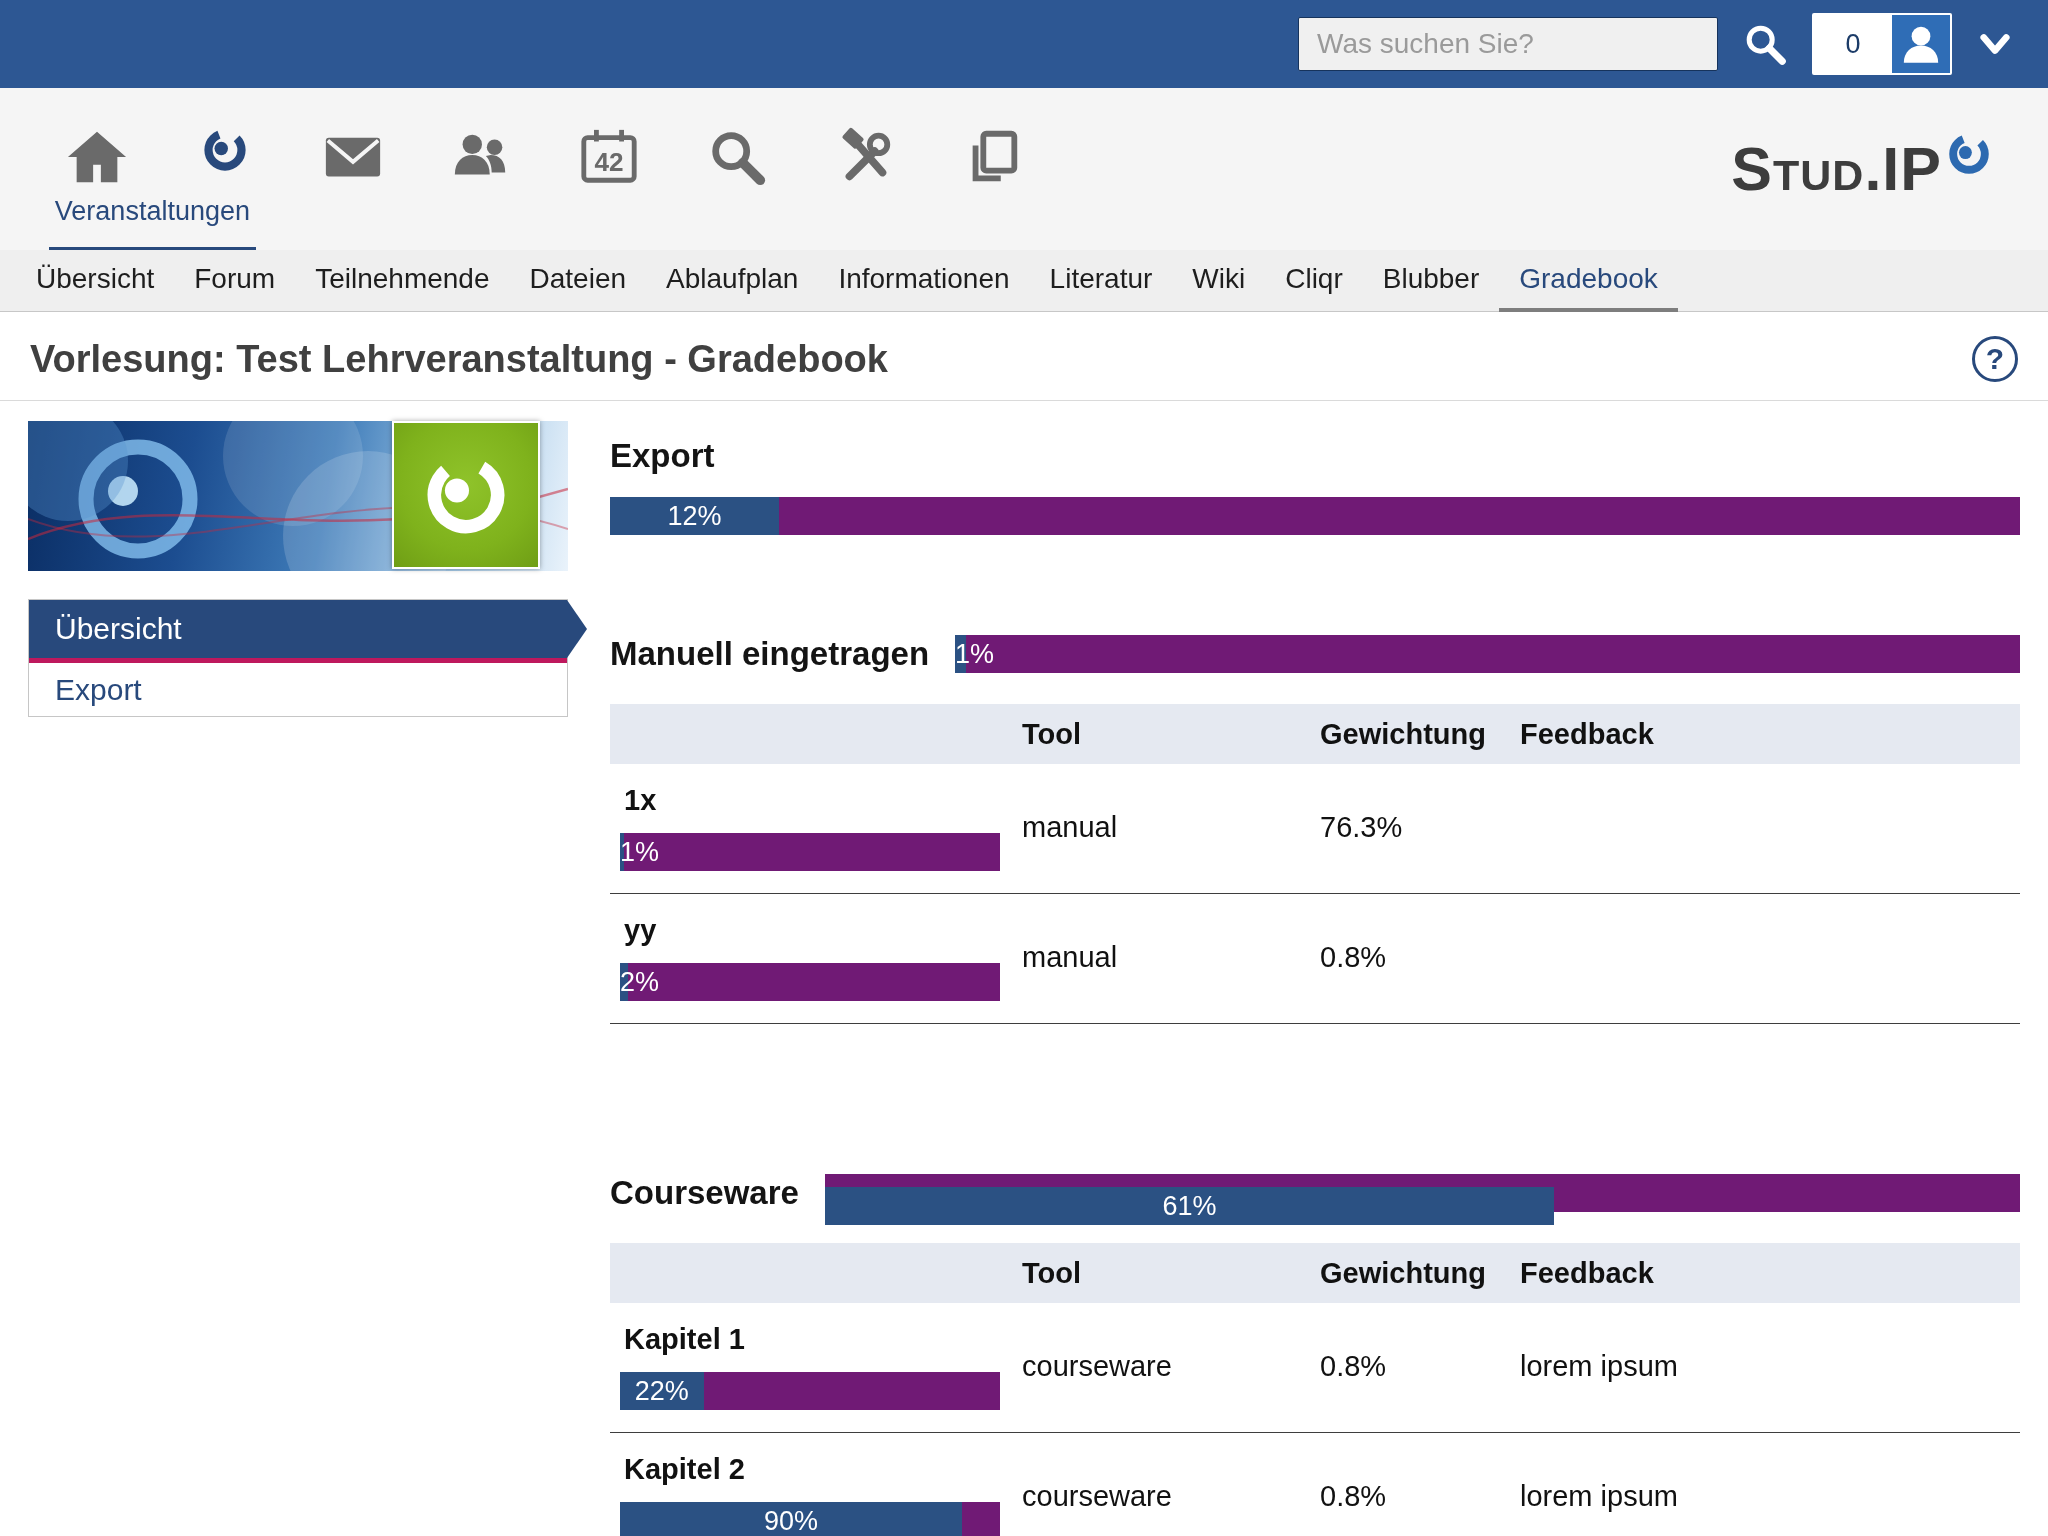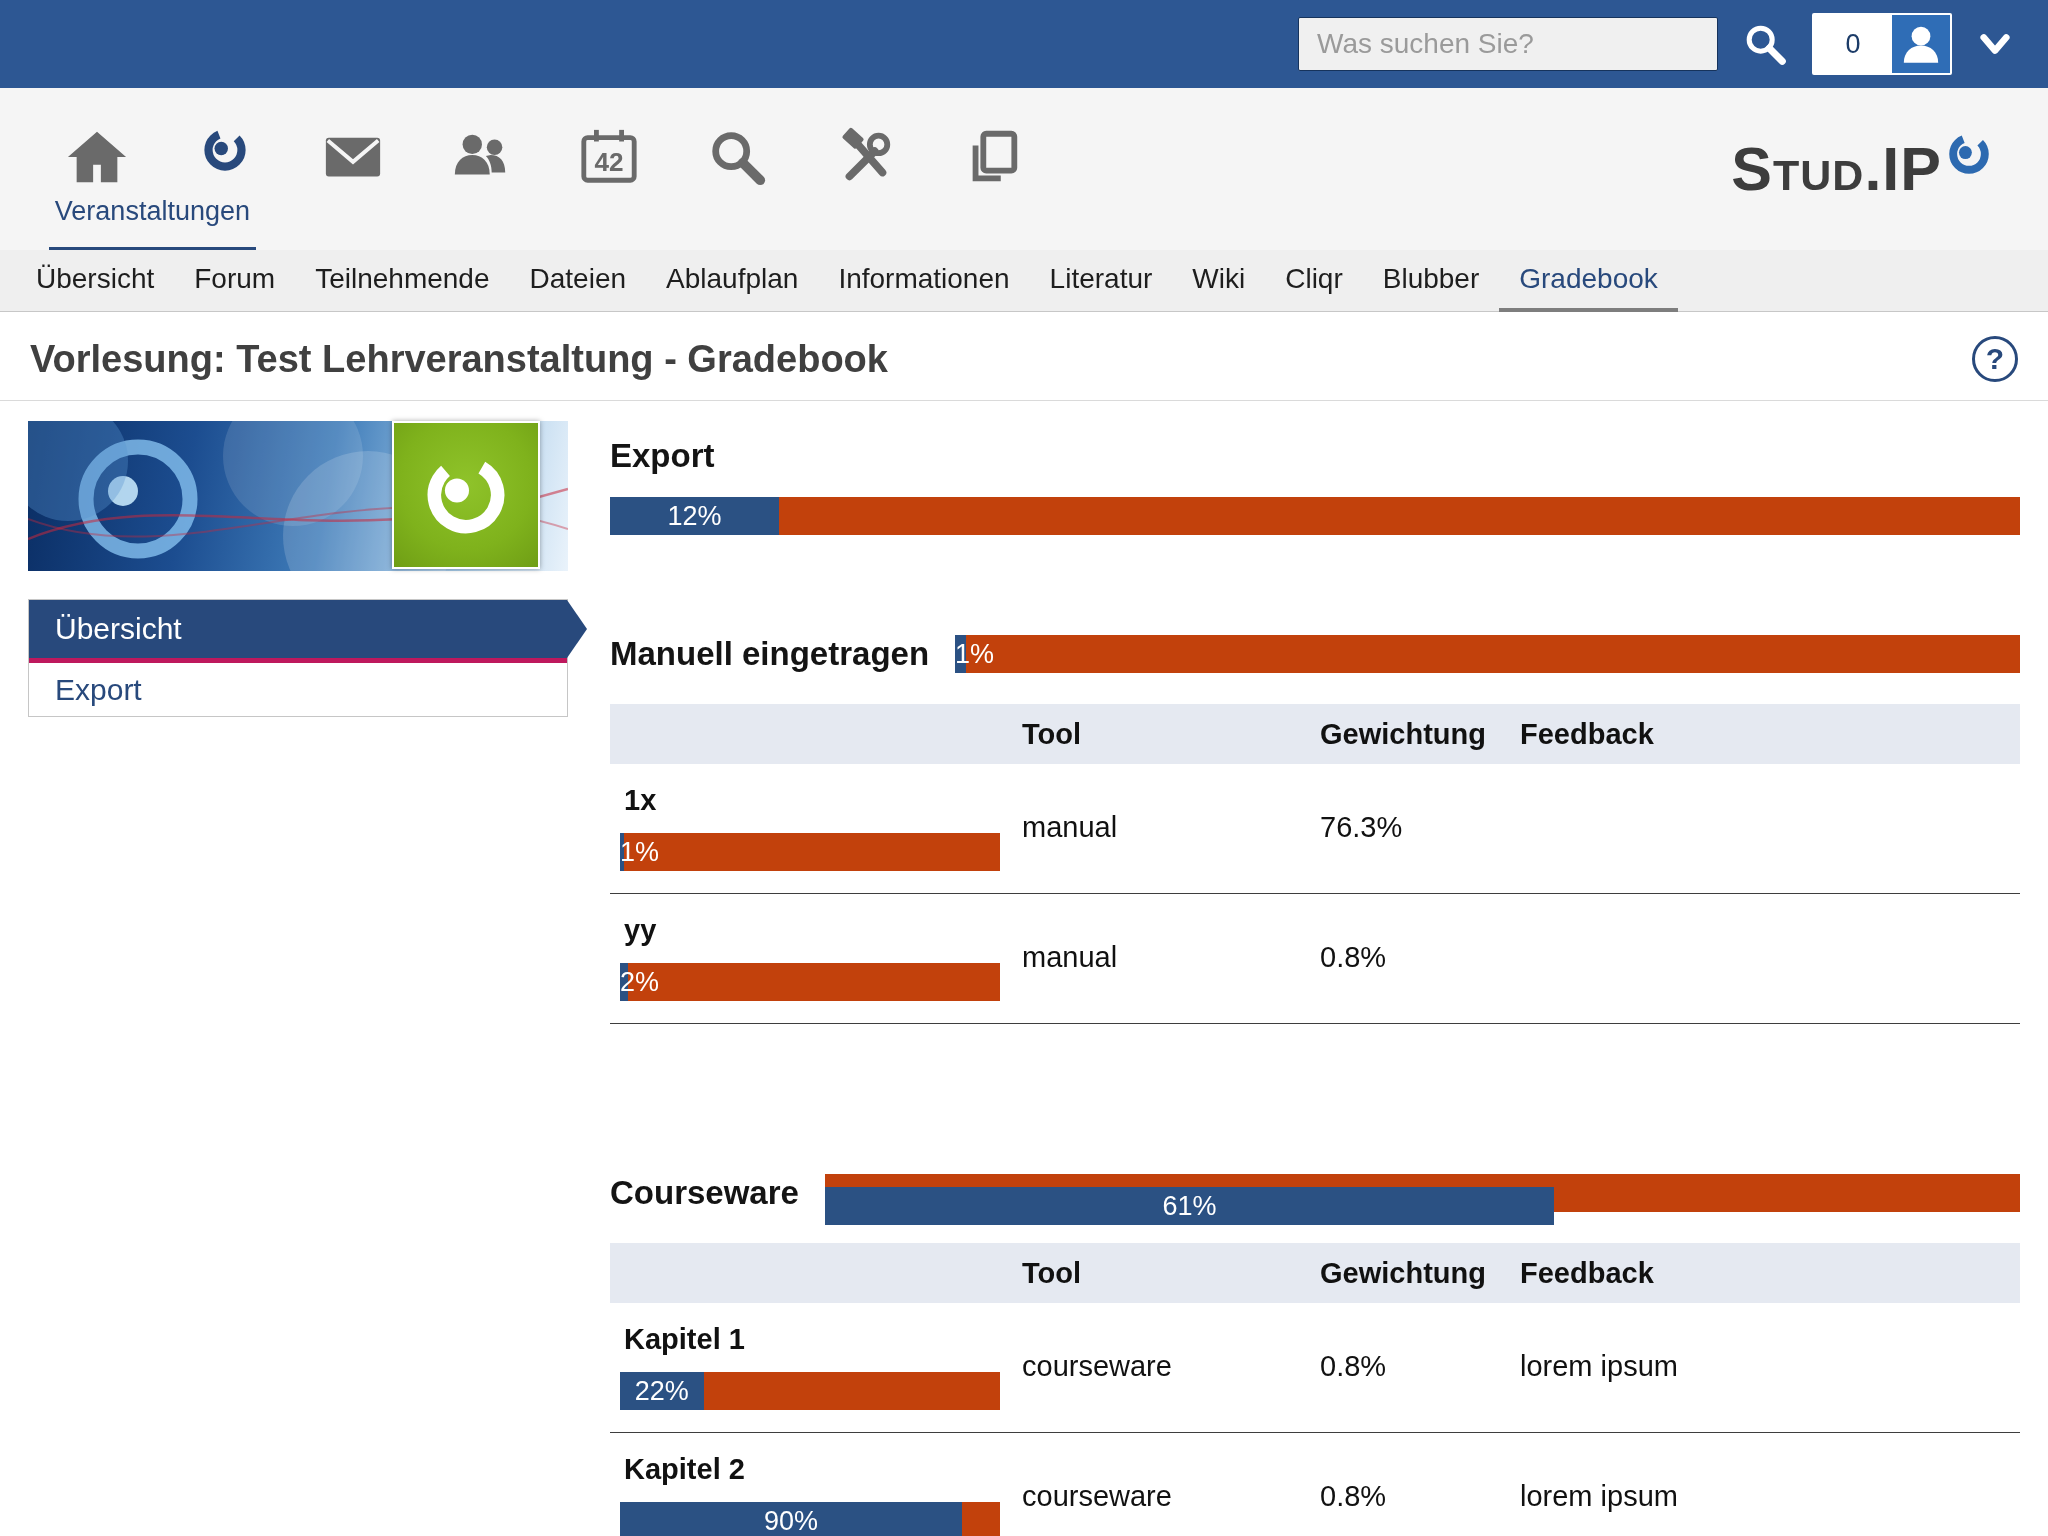--- a/index.html
+++ b/index.html
@@ -72,21 +72,21 @@
   .sidebar-item.active::after { content:""; position:absolute; right:-20px; top:0;
     border-top:29px solid transparent; border-bottom:29px solid transparent;
     border-left:20px solid #28497c; }
 
   
   .main { flex:1; min-width:0; }
   .h2 { font-size:33px; font-weight:bold; color:#141414; margin:0; }
   .overall { margin-bottom:100px; }
   .overall .h2 { margin:16px 0 22px; }
 
-  .progress { background:#c2410c; height:38px; position:relative; overflow:visible; }
+  .progress { background:#701a75; height:38px; position:relative; overflow:visible; }
   .progress .fill { background:#2b5183; height:100%; position:relative; }
   .progress .fill span { position:absolute; left:0; top:0; height:38px; line-height:38px;
     min-width:100%; width:max-content; text-align:center; color:#fff; font-size:27px; }
 
   .section-head { display:flex; align-items:center; gap:26px; }
   .section-head .progress { flex:1; }
 
   .gtable { margin-top:31px; }
   .ghead, .grow { display:grid; grid-template-columns:412px 298px 200px 1fr; }
   .ghead { background:#e5e9f1; height:60px; align-items:center; font-size:29px;

